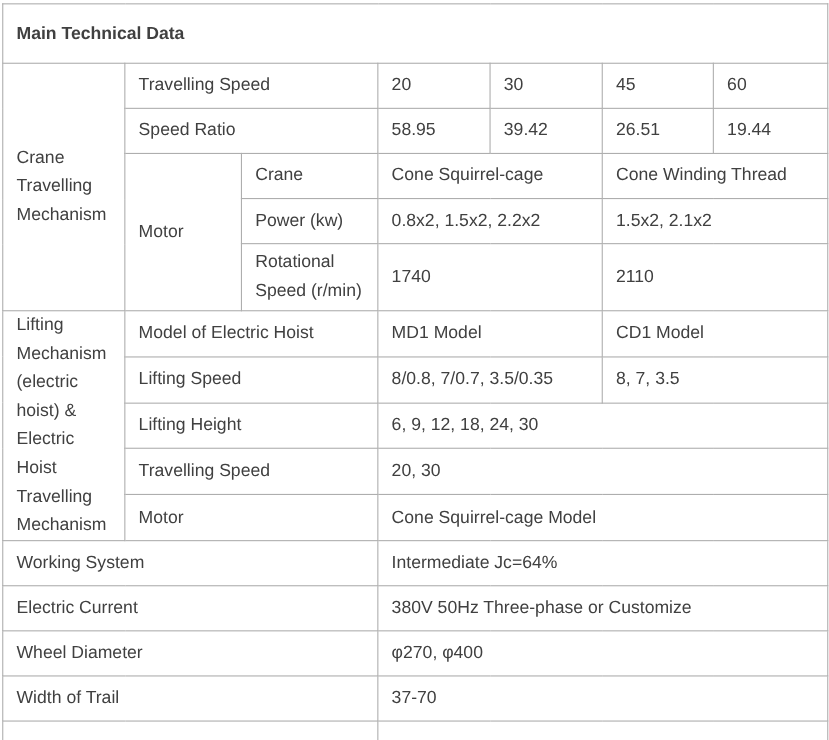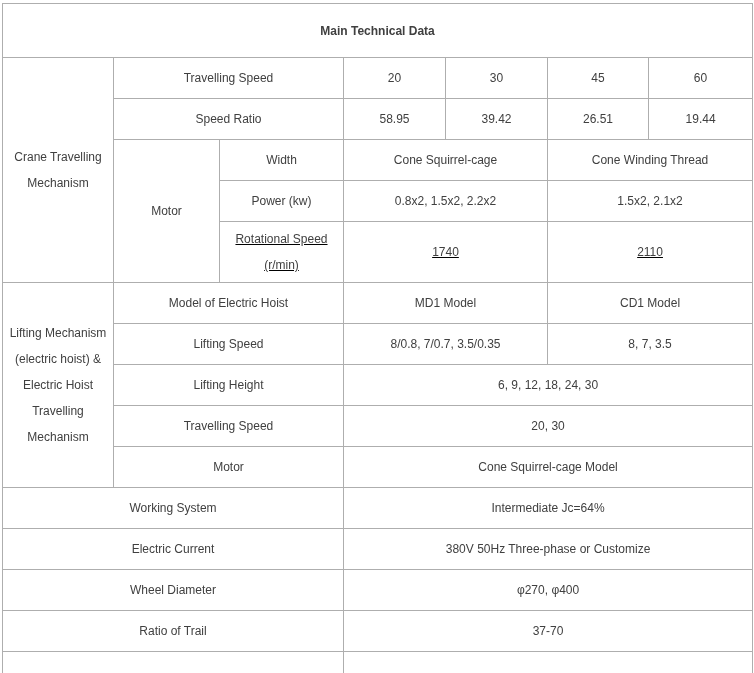--- a/index.html
+++ b/index.html
@@ -22,38 +22,38 @@
     top:3px;
     width:750px;
   }
   table.spec{
     border-collapse:collapse;
     table-layout:fixed;
     width:750px;
   }
   table.spec td{
     border:1px solid var(--border-gray);
-    text-align:center;
+    text-align:left;
     vertical-align:middle;
     color:var(--text-gray);
-    font-size:12px;
+    font-size:16px;
     line-height:26px;
-    padding:0 0;
+    padding:0 12px;
     word-wrap:break-word;
     background:#ffffff;
   }
   td.title-cell{
     height:53px;
     font-size:24px;
     font-weight:bold;
     color:var(--title-blue);
     line-height:28px;
   }
   tr.r{ height:41px; }
-  tr.r-tall{ height:61px;text-decoration:underline; }
+  tr.r-tall{ height:61px; }
   tr.r-partial{ height:40px; }
 </style>
 </head>
 <body>
 
 <div class="page">
   <table class="spec">
     <colgroup>
       <col style="width:111px">
       <col style="width:106px">
@@ -79,21 +79,21 @@
     </tr>
     <tr class="r">
       <td colspan="2">Speed Ratio</td>
       <td>58.95</td>
       <td>39.42</td>
       <td>26.51</td>
       <td>19.44</td>
     </tr>
     <tr class="r">
       <td rowspan="3">Motor</td>
-      <td>Width</td>
+      <td>Crane</td>
       <td colspan="2">Cone Squirrel-cage</td>
       <td colspan="2">Cone Winding Thread</td>
     </tr>
     <tr class="r">
       <td>Power (kw)</td>
       <td colspan="2">0.8x2, 1.5x2, 2.2x2</td>
       <td colspan="2">1.5x2, 2.1x2</td>
     </tr>
     <tr class="r-tall">
       <td>Rotational Speed (r/min)</td>
@@ -131,21 +131,21 @@
     </tr>
     <tr class="r">
       <td colspan="3">Electric Current</td>
       <td colspan="4">380V 50Hz Three-phase or Customize</td>
     </tr>
     <tr class="r">
       <td colspan="3">Wheel Diameter</td>
       <td colspan="4">φ270, φ400</td>
     </tr>
     <tr class="r">
-      <td colspan="3">Ratio of Trail</td>
+      <td colspan="3">Width of Trail</td>
       <td colspan="4">37-70</td>
     </tr>
 
     <tr class="r-partial">
       <td colspan="3"></td>
       <td colspan="4"></td>
     </tr>
   </tbody>
     </table>
 </div>

